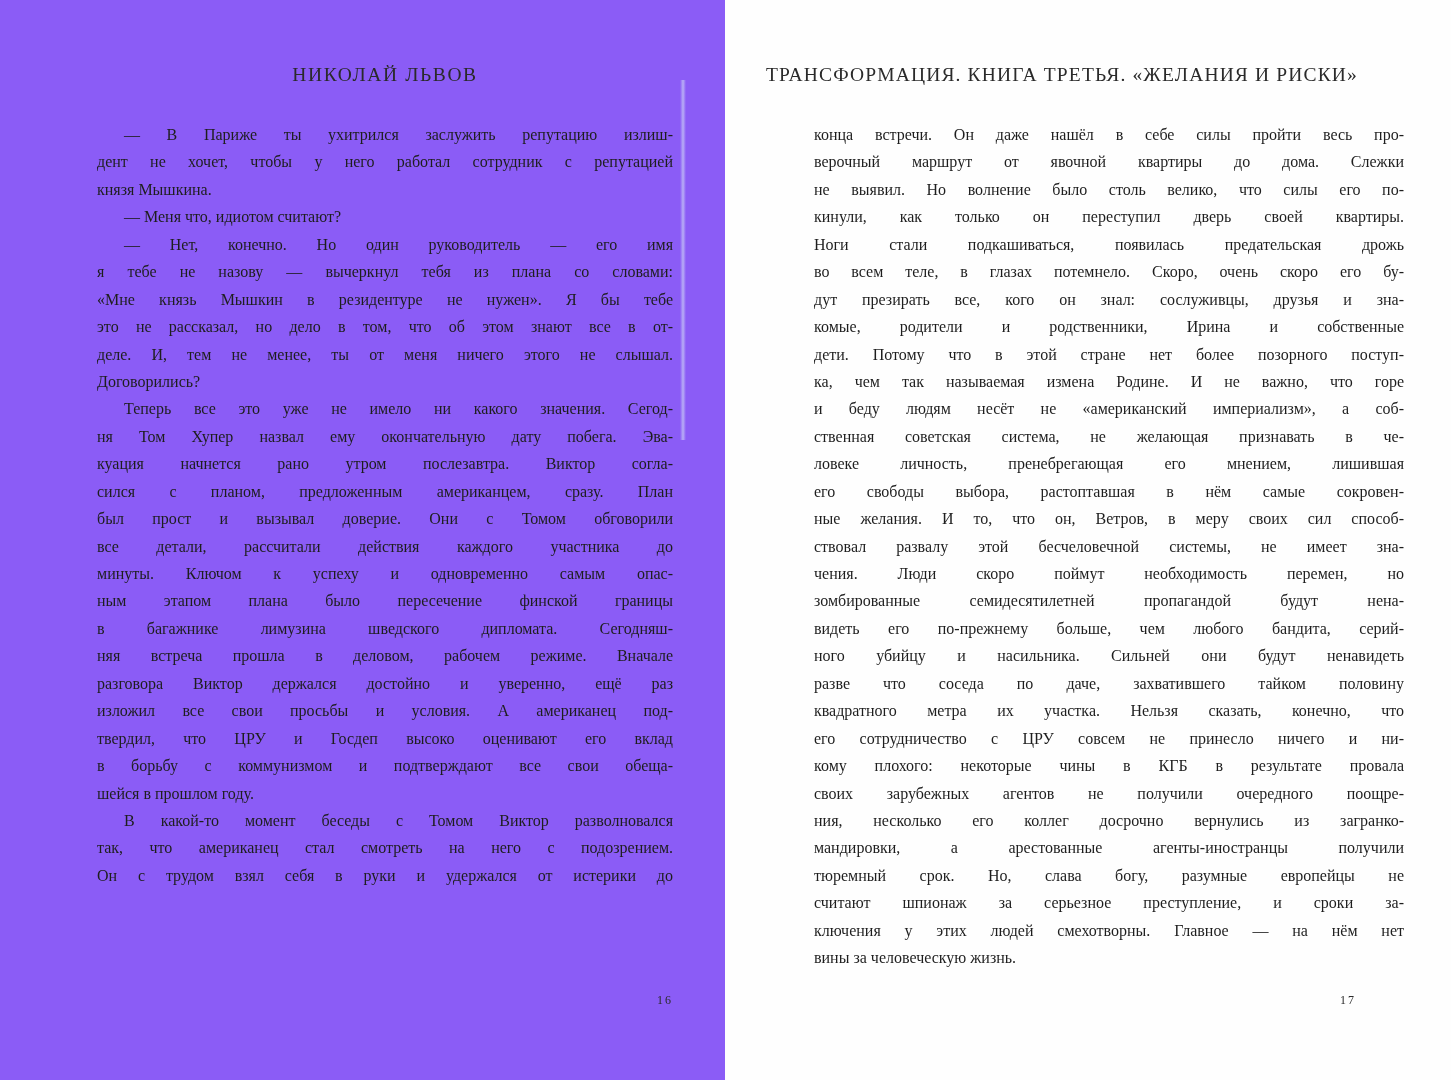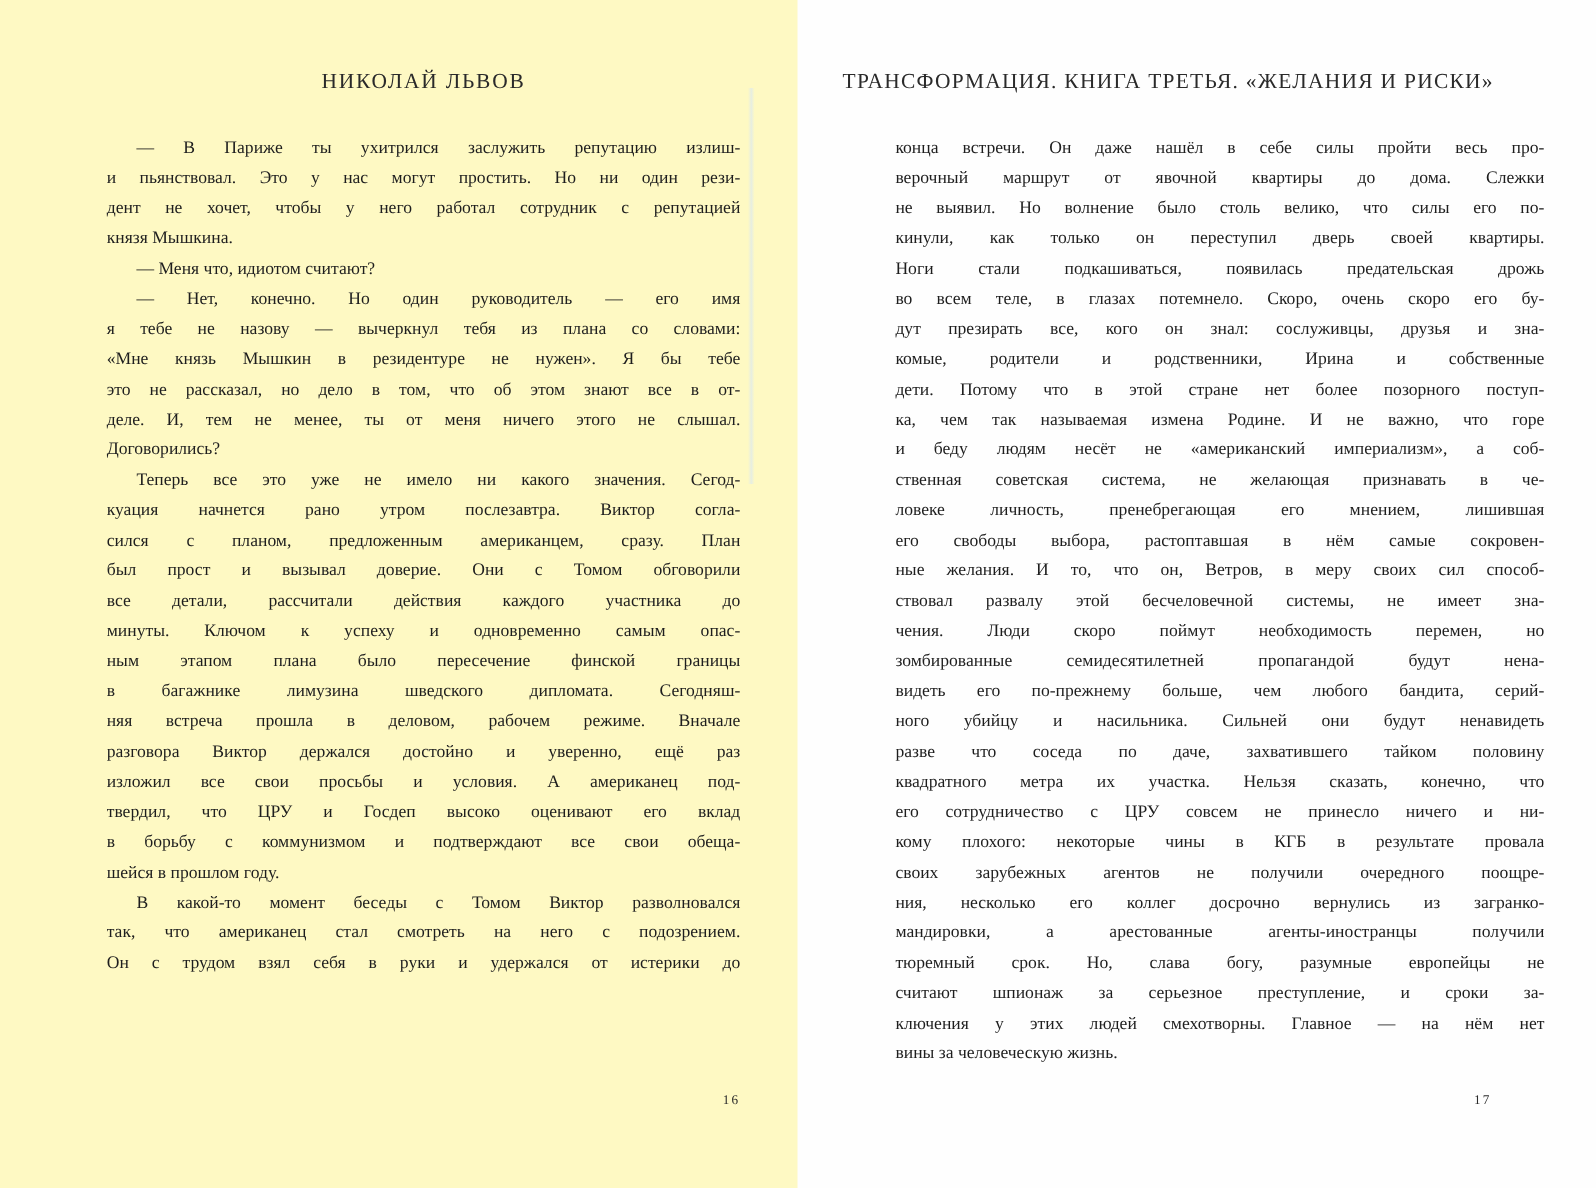--- a/index.html
+++ b/index.html
@@ -5,21 +5,21 @@
   html, body { margin: 0; padding: 0; }
   body {
     width: 1451px; height: 1080px; overflow: hidden;
     background: #ffffff;
     font-family: "Liberation Serif", "DejaVu Serif", serif;
     color: #1e1e1e;
     position: relative;
   }
   .spread { position: absolute; inset: 0; }
   .page { position: absolute; top: 0; height: 1080px; }
-  .page-left { left: 0; width: 725px; background: #fef9c3; padding-left: 13px; }
+  .page-left { left: 0; width: 725px; background: #8b5cf6; }
   .page-right { left: 725px; width: 726px; background: #fefefe; }
   .gutter-shade {
     position: absolute; left: 680px; top: 80px; width: 6px; height: 360px;
     background: linear-gradient(to right, rgba(210,225,240,0) 0%, rgba(215,230,245,0.6) 50%, rgba(210,225,240,0) 100%);
   }
   .running-head {
     position: absolute; top: 64px;
     font-size: 19.5px; letter-spacing: 1.6px;
     color: #2a2a2a; white-space: nowrap;
   }
@@ -49,31 +49,31 @@
 </head>
 <body>
 
 <div class="spread">
 
   <div class="page page-left">
     <div class="gutter-shade"></div>
     <div class="running-head rh-left">НИКОЛАЙ ЛЬВОВ</div>
     <div class="text-block tb-left">
         <span class="line indent">— В Париже ты ухитрился заслужить репутацию излиш-</span>
-        <span class="line">и пьянствовал. Это у нас могут простить. Но ни один рези-</span>
         <span class="line">дент не хочет, чтобы у него работал сотрудник с репутацией</span>
         <span class="line last">князя Мышкина.</span>
         <span class="line indent last">— Меня что, идиотом считают?</span>
         <span class="line indent">— Нет, конечно. Но один руководитель — его имя</span>
         <span class="line">я тебе не назову — вычеркнул тебя из плана со словами:</span>
         <span class="line">«Мне князь Мышкин в резидентуре не нужен». Я бы тебе</span>
         <span class="line">это не рассказал, но дело в том, что об этом знают все в от-</span>
         <span class="line">деле. И, тем не менее, ты от меня ничего этого не слышал.</span>
         <span class="line last">Договорились?</span>
         <span class="line indent">Теперь все это уже не имело ни какого значения. Сегод-</span>
+        <span class="line">ня Том Хупер назвал ему окончательную дату побега. Эва-</span>
         <span class="line">куация начнется рано утром послезавтра. Виктор согла-</span>
         <span class="line">сился с планом, предложенным американцем, сразу. План</span>
         <span class="line">был прост и вызывал доверие. Они с Томом обговорили</span>
         <span class="line">все детали, рассчитали действия каждого участника до</span>
         <span class="line">минуты. Ключом к успеху и одновременно самым опас-</span>
         <span class="line">ным этапом плана было пересечение финской границы</span>
         <span class="line">в багажнике лимузина шведского дипломата. Сегодняш-</span>
         <span class="line">няя встреча прошла в деловом, рабочем режиме. Вначале</span>
         <span class="line">разговора Виктор держался достойно и уверенно, ещё раз</span>
         <span class="line">изложил все свои просьбы и условия. А американец под-</span>

